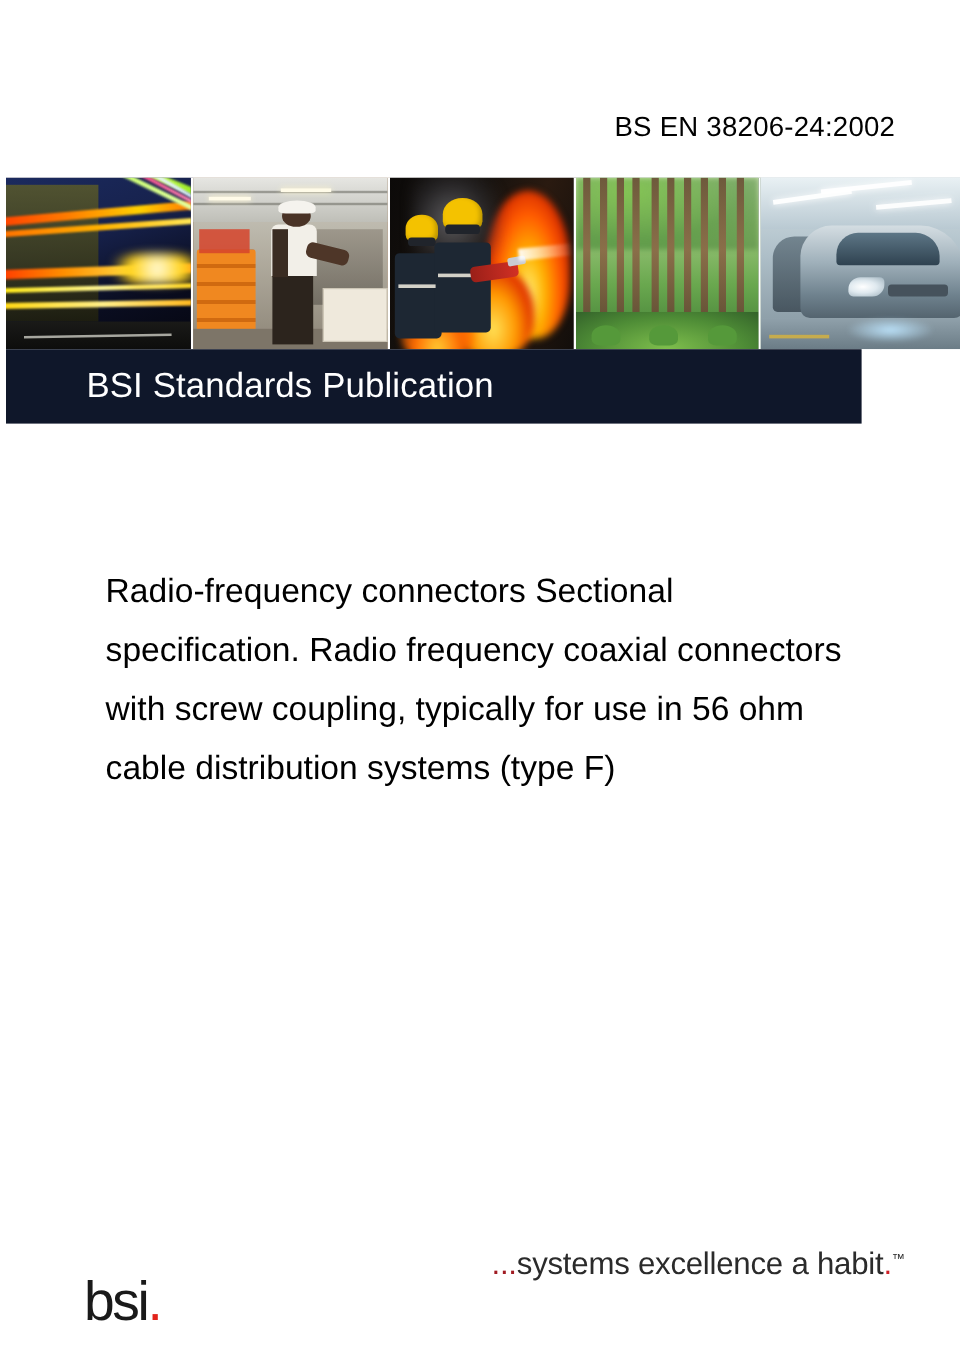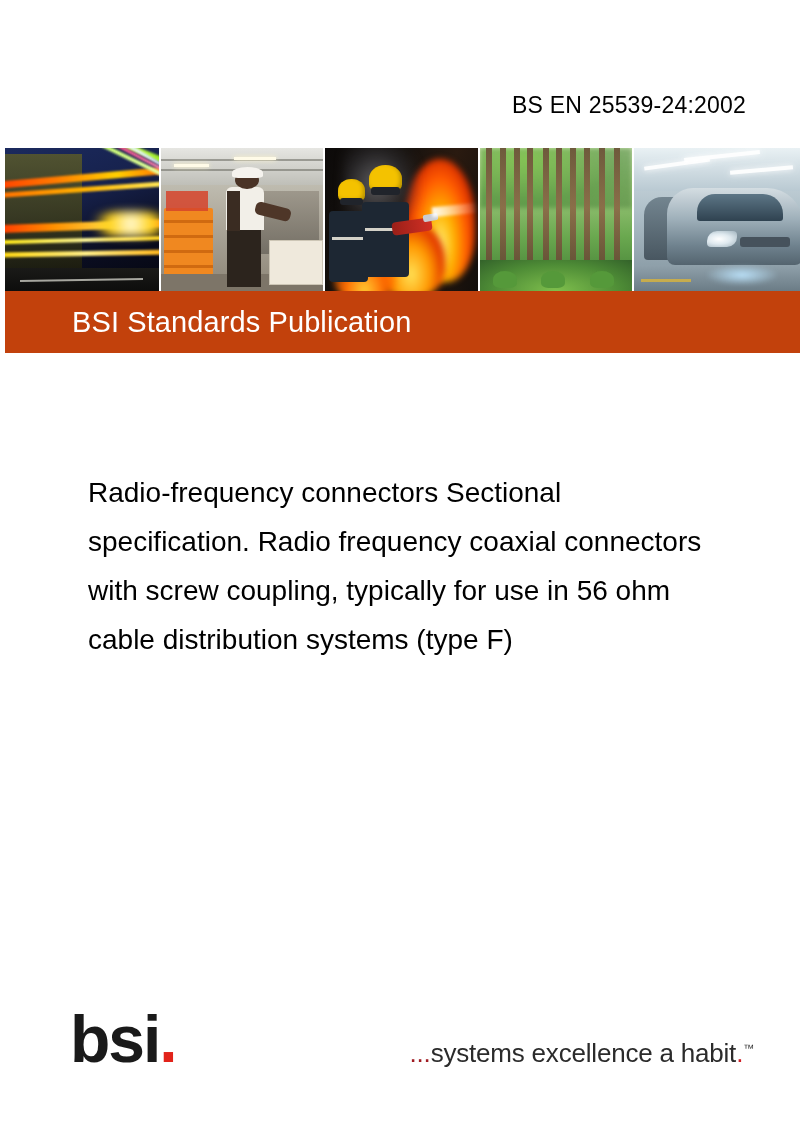--- a/index.html
+++ b/index.html
@@ -171,23 +171,23 @@
   .car-behind { position: absolute; left: 6%; top: 34%; width: 34%; height: 44%; background: linear-gradient(180deg,#6d7f8a,#42505a); border-radius: 18px 14px 4px 4px; opacity: .92; }
   .car-glow { position: absolute; right: 14%; bottom: 4%; width: 42%; height: 14%; background: radial-gradient(ellipse at 50% 50%, rgba(190,230,255,.95), rgba(120,180,220,0) 75%); filter: blur(2px); }
   .car-floor { position: absolute; left:0; bottom:0; width:100%; height: 18%; background: linear-gradient(180deg,#90a1ab,#6b7c86); }
   .car-floor-mark { position: absolute; bottom: 6%; left: 4%; width: 30%; height: 3px; background: #d9b43c; opacity:.8; }
 
   
   .red-banner {
     position: absolute;
     left: 5px;
     top: 291px;
-    width: 795px;
+    width: 713px;
     height: 62px;
-    background: #c2410c;
+    background: #0f172a;
   }
   .banner-text {
     position: absolute;
     left: 67px;
     top: 15px;
     font-size: 29px;
     color: #ffffff;
     letter-spacing: 0.1px;
     white-space: nowrap;
   }
@@ -200,23 +200,23 @@
     width: 620px;
     font-size: 28px;
     line-height: 49px;
     color: #000000;
   }
 
   
   .bsi-logo {
     position: absolute;
     left: 70px;
-    top: 1008px;
-    font-size: 66px;
-    font-weight: bold;
+    top: 1053px;
+    font-size: 46px;
+    font-weight: normal;
     color: #1a1a1a;
     letter-spacing: -2px;
     line-height: 62px;
   }
   .bsi-logo .dot { color: #e2231a; }
 
   .tagline {
     position: absolute;
     right: 46px;
     top: 1038px;
@@ -229,21 +229,21 @@
   .tagline .period { color: #cf1f26; }
   .tagline .tm {
     font-size: 11px;
     vertical-align: super;
     color: #2b2b2b;
   }
 </style>
 </head>
 <body>
 
-<div class="std-number">BS EN 25539-24:2002</div>
+<div class="std-number">BS EN 38206-24:2002</div>
 
 <div class="photo-strip">
 
   <div class="photo-panel panel-lights">
     <div class="lights-bg"></div>
     <div class="lights-building"></div>
     <div class="trail t1"></div>
     <div class="trail t2"></div>
     <div class="trail t3"></div>
     <div class="trail t4"></div>

